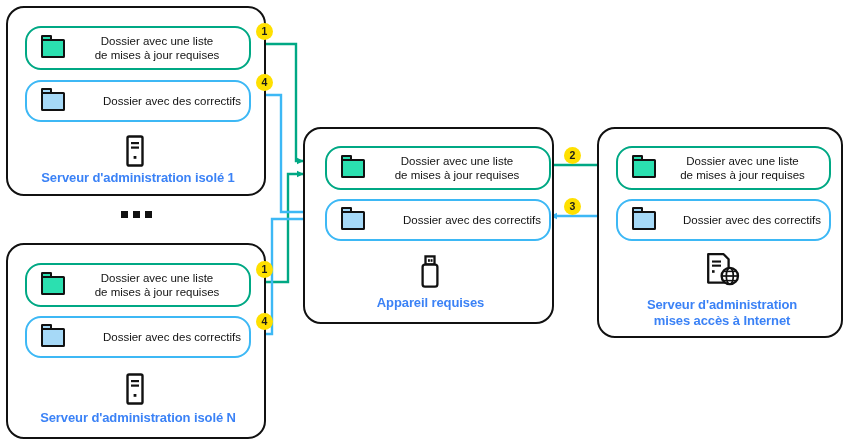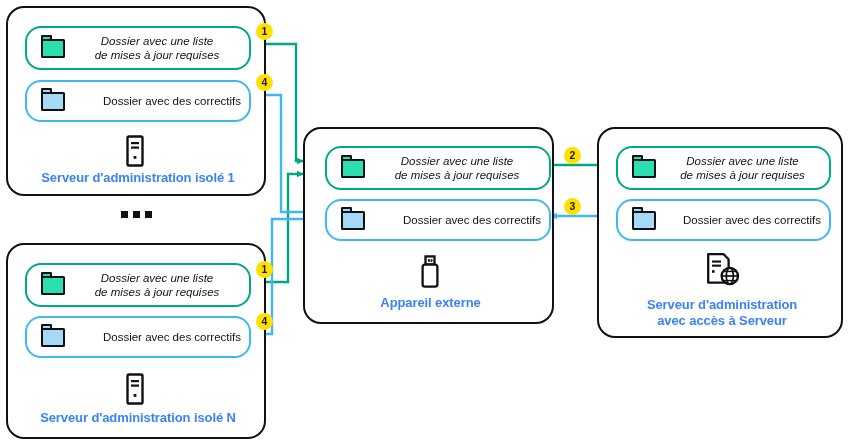--- a/index.html
+++ b/index.html
@@ -8,21 +8,21 @@
 
   #diagram{position:absolute;inset:0;width:852px;height:446px;}
 
   
   .node{position:absolute;box-sizing:border-box;border:2.5px solid #111111;
         border-radius:18px;background:#ffffff;}
 
   
   .pill{position:absolute;box-sizing:border-box;border-radius:16px;
         background:#ffffff;display:flex;align-items:center;}
-  .pill.green{border:2px solid #00A884;font-style:italic;}
+  .pill.green{border:2px solid #00A884;}
   .pill.blue{border:2px solid #3DB8F5;}
 
   .folder{flex:0 0 auto;position:relative;width:24px;height:19px;margin-left:14px;}
   .folder i{position:absolute;left:0;top:0;width:24px;height:19px;
             box-sizing:border-box;border:2.5px solid #111111;border-radius:1.5px;}
   .folder b{position:absolute;left:0;top:-4px;width:11px;height:6px;
             box-sizing:border-box;border:2.5px solid #111111;
             border-bottom:none;border-radius:1.5px 1.5px 0 0;}
   .folder.teal i{background:#2BE0B0;}
   .folder.sky  i{background:#A6D9F7;}
@@ -170,21 +170,21 @@
 
     <span class="devicon" style="left:113px;top:126px;">
       <svg width="24" height="34" viewBox="0 0 24 34">
         <rect x="7.5" y="1.4" width="9" height="8" fill="#fff" stroke="#111" stroke-width="2.3"></rect>
         <rect x="10" y="4.2" width="1.9" height="2.6" fill="#111"></rect>
         <rect x="12.6" y="4.2" width="1.9" height="2.6" fill="#111"></rect>
         <rect x="4.6" y="9.6" width="14.8" height="22" rx="2.4" fill="#fff" stroke="#111" stroke-width="2.3"></rect>
       </svg>
     </span>
 
-    <div class="caption" style="left:0;top:166px;width:251px;">Appareil externe</div>
+    <div class="caption" style="left:0;top:166px;width:251px;">Appareil requises</div>
   </div>
 
   <div class="node" style="left:597px;top:127px;width:246px;height:211px;">
 
     <div class="pill green" style="left:17px;top:17px;width:215px;height:44px;">
       <span class="folder teal">
           <b></b>
           <i></i>
         </span>
       <span class="pill-label">Dossier avec une liste
@@ -207,21 +207,21 @@
         <rect x="8" y="18.2" width="2.6" height="2.6" fill="#111"></rect>
         <circle cx="25.8" cy="24" r="8.2" fill="#fff" stroke="#111" stroke-width="2.3"></circle>
         <ellipse cx="25.8" cy="24" rx="3.5" ry="8.2" fill="none" stroke="#111" stroke-width="1.7"></ellipse>
         <line x1="17.8" y1="24" x2="33.8" y2="24" stroke="#111" stroke-width="1.7"></line>
         <line x1="19.2" y1="19.4" x2="32.4" y2="19.4" stroke="#111" stroke-width="1.5"></line>
         <line x1="19.2" y1="28.6" x2="32.4" y2="28.6" stroke="#111" stroke-width="1.5"></line>
       </svg>
     </span>
 
     <div class="caption" style="left:0;top:168px;width:246px;">Serveur d'administration
-avec accès à Serveur</div>
+mises accès à Internet</div>
   </div>
 
   <div class="badge" style="left:256px;top:23px;">1</div>
 
   <div class="badge" style="left:256px;top:74px;">4</div>
 
   <div class="badge" style="left:256px;top:261px;">1</div>
 
   <div class="badge" style="left:256px;top:313px;">4</div>
 

